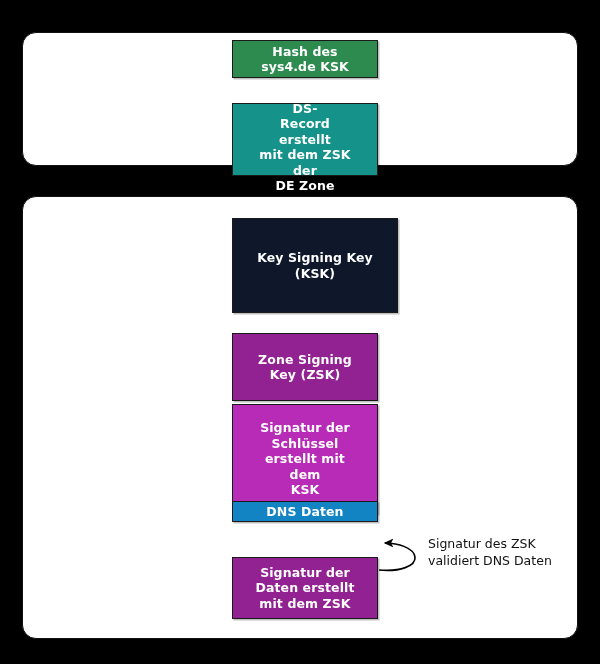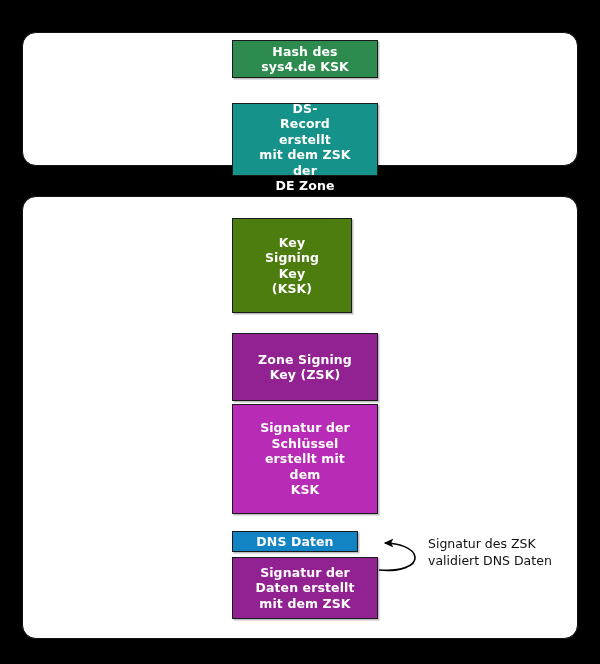--- a/index.html
+++ b/index.html
@@ -66,42 +66,42 @@
     top: 87px;
     width: 146px;
     height: 73px;
     background: #159289;
     margin-top: 16px;
   }
   
   #node-ksk {
     left: 232px;
     top: 218px;
-    width: 120px;
+    width: 166px;
     height: 95px;
-    background: #4d7c0f;
+    background: #0f172a;
   }
   #node-zsk {
     left: 232px;
     top: 333px;
     width: 146px;
     height: 68px;
     background: #922192;
   }
   #node-key-signature {
     left: 232px;
     top: 404px;
     width: 146px;
     height: 110px;
     background: #b72bb7;
   }
   #node-dns-data {
     left: 232px;
-    top: 531px;
-    width: 126px;
+    top: 501px;
+    width: 146px;
     height: 21px;
     background: #1283c3;
   }
   #node-data-signature {
     left: 232px;
     top: 557px;
     width: 146px;
     height: 62px;
     background: #922192;
   }

